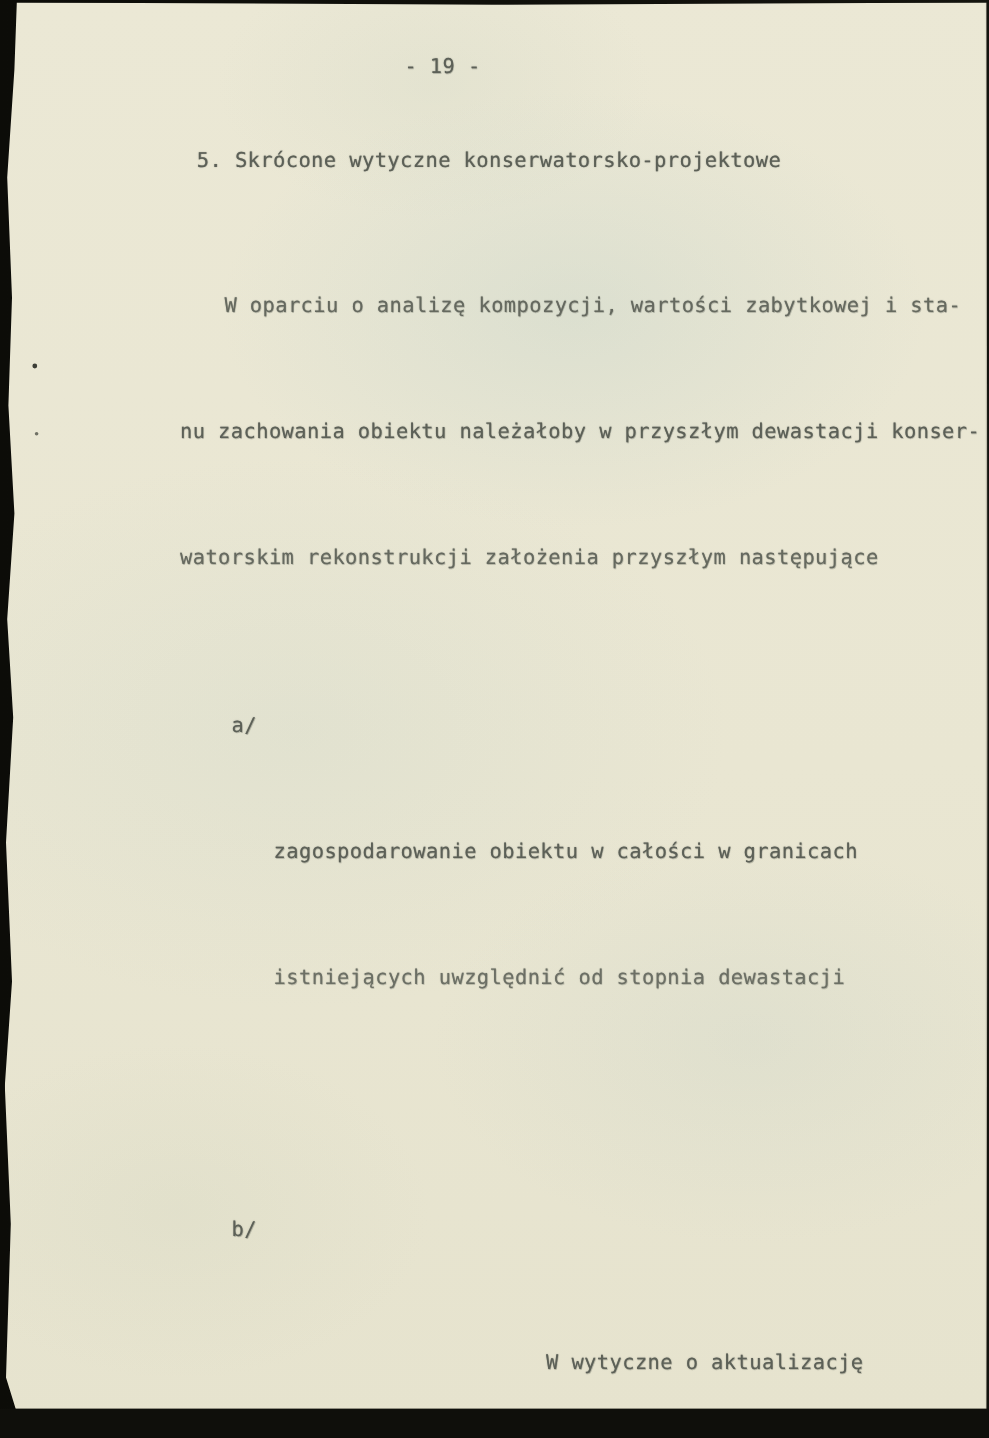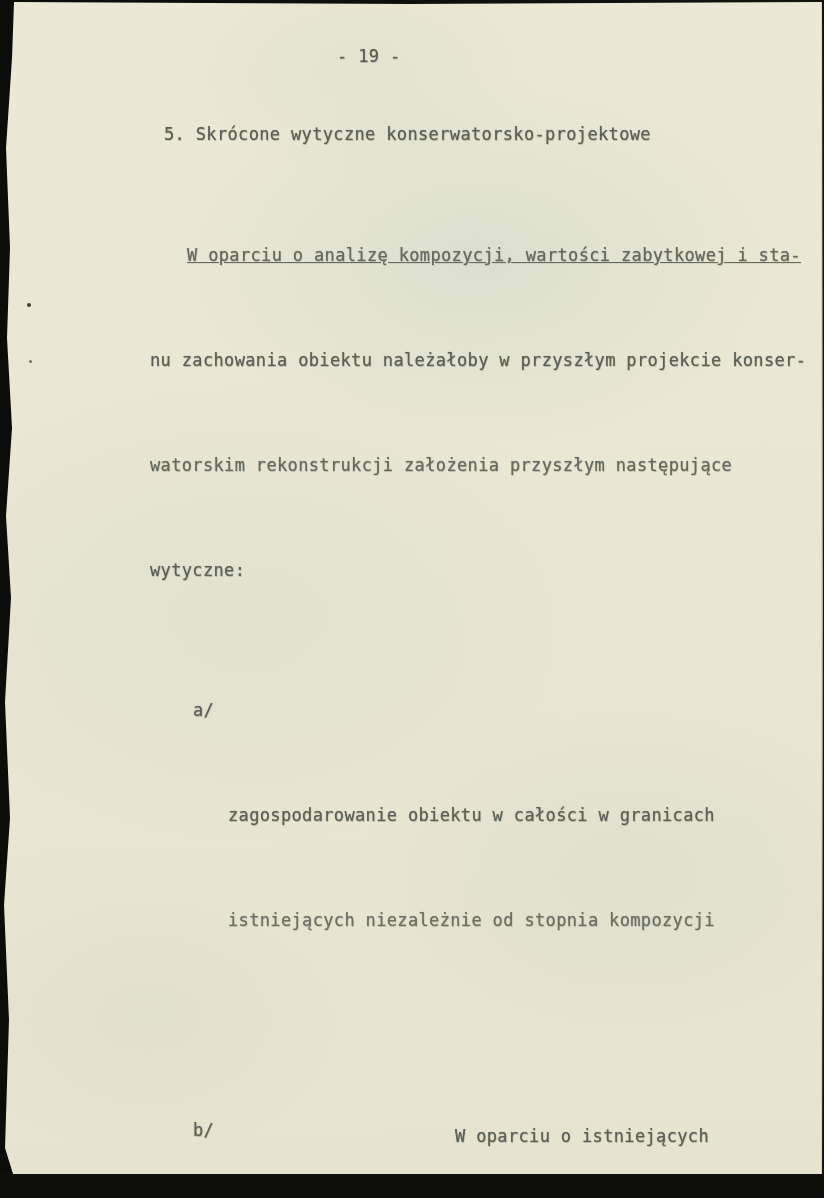--- a/index.html
+++ b/index.html
@@ -32,21 +32,21 @@
     color: #5c6057;
     font-size: 17px;
     letter-spacing: 0.35px;
     text-shadow: 0 0 1px rgba(92,96,87,0.65), 0.5px 0.5px 0 rgba(92,96,87,0.28);
     white-space: pre;
   }
   .page-number { position: absolute; top: 46px; left: 337px; }
   .heading     { position: absolute; top: 124px; left: 164px; text-align: right; }
   .body-block  { position: absolute; top: 168px; left: 150px; width: 668px; line-height: 35px; }
   .body-block p { margin: 0; }
-  .body-block p.first { text-indent: 37px; text-decoration: underline; }
+  .body-block p.first { text-indent: 37px; }
   .item { position: relative; padding-left: 78px; }
   .item .marker { position: absolute; left: 43px; top: 0; }
   
   .body-block p:nth-child(odd)  { opacity: 0.93; }
   .item p:nth-child(3n)         { opacity: 0.88; }
   .signoff { position: absolute; top: 1046px; left: 455px; line-height: 36px; }
   .signoff p { margin: 0; }
   .signoff p:nth-child(2n) { opacity: 0.9; }
   .speck {
     position: absolute; border-radius: 50%;
@@ -66,48 +66,47 @@
 
 <div class="scan">
   <div class="paper">
 
     <div class="type page-number">- 19 -</div>
 
     <div class="type heading">5. Skrócone wytyczne konserwatorsko-projektowe</div>
 
     <div class="type body-block">
       <p class="first">W oparciu o analizę kompozycji, wartości zabytkowej i sta-</p>
-      <p>nu zachowania obiektu należałoby w przyszłym projekcie konser-</p>
+      <p>nu zachowania obiektu należałoby w przyszłym dewastacji konser-</p>
       <p>watorskim rekonstrukcji założenia przyszłym następujące</p>
-      <p>wytyczne:</p>
 
       <div class="item">
         <span class="marker">a/</span>
         <p>zagospodarowanie obiektu w całości w granicach</p>
-        <p>istniejących niezależnie od stopnia kompozycji</p>
+        <p>istniejących uwzględnić od stopnia dewastacji</p>
       </div>
 
       <div class="item">
         <span class="marker">b/</span>
         
         
         
       </div>
 
       
 
       
 
       
 
       
     </div>
 
     <div class="type signoff">
-      <p>W oparciu o istniejących</p>
+      <p>W wytyczne o aktualizację</p>
       
       
       
     </div>
 
     <div class="speck s1"></div>
     <div class="speck s2"></div>
     <div class="speck s3"></div>
     <div class="edge-shadow-right"></div>
   </div>

